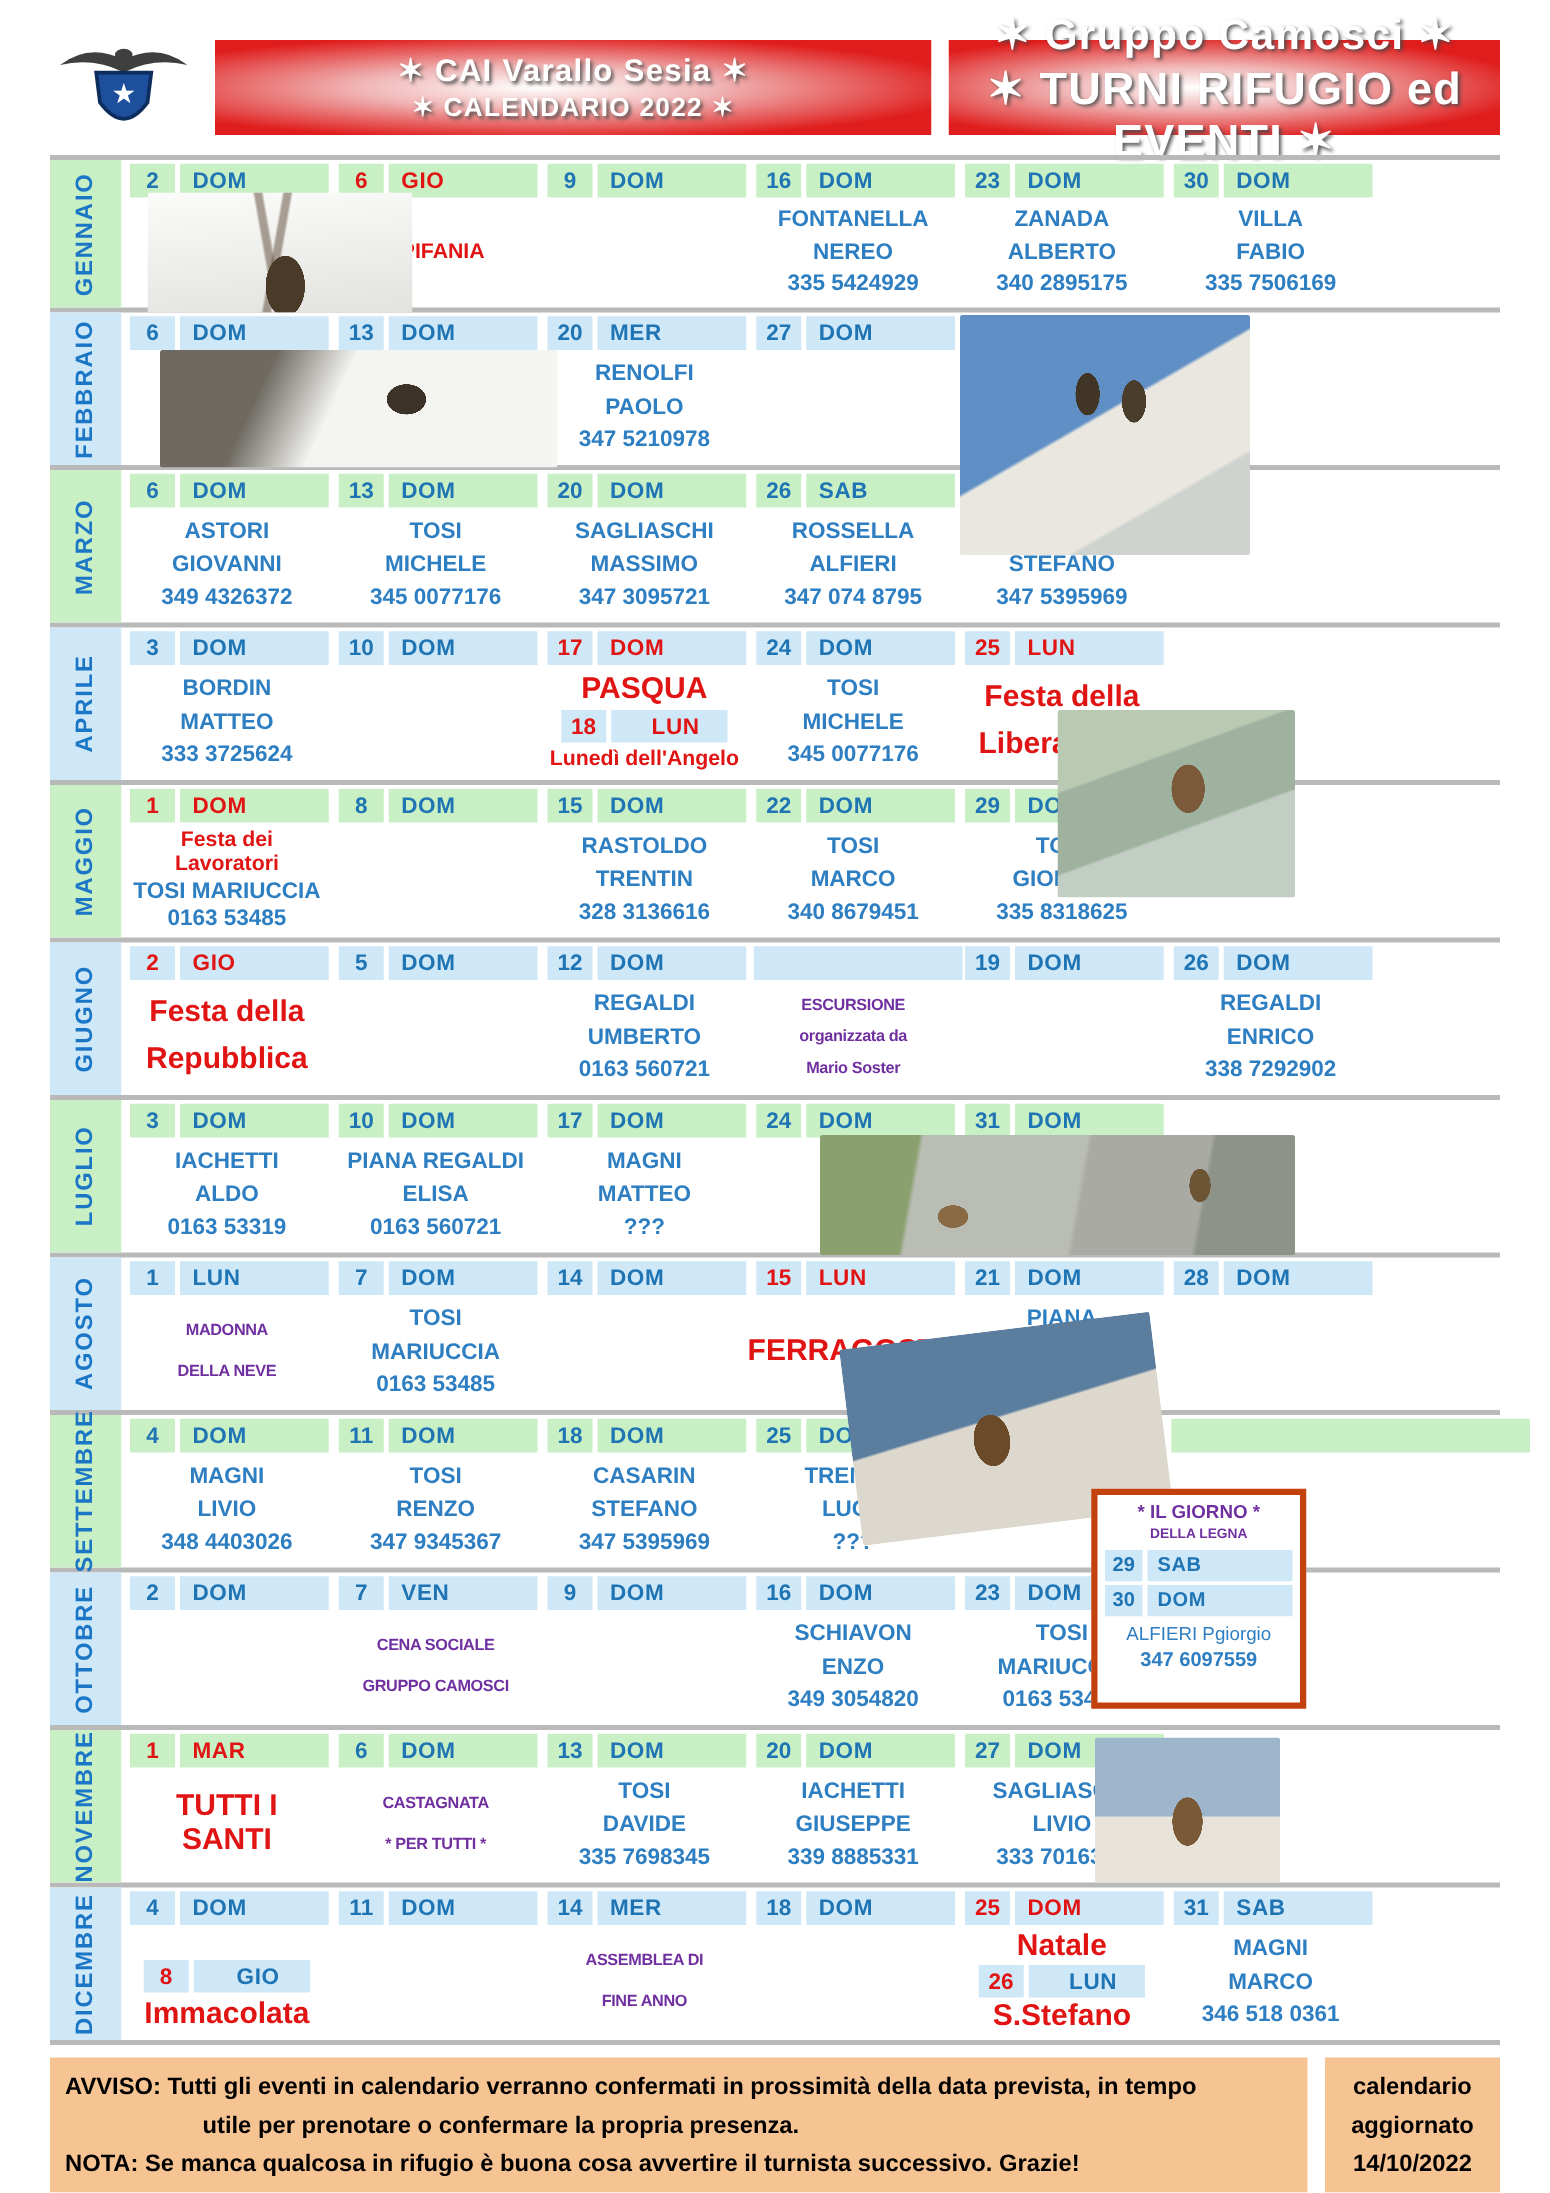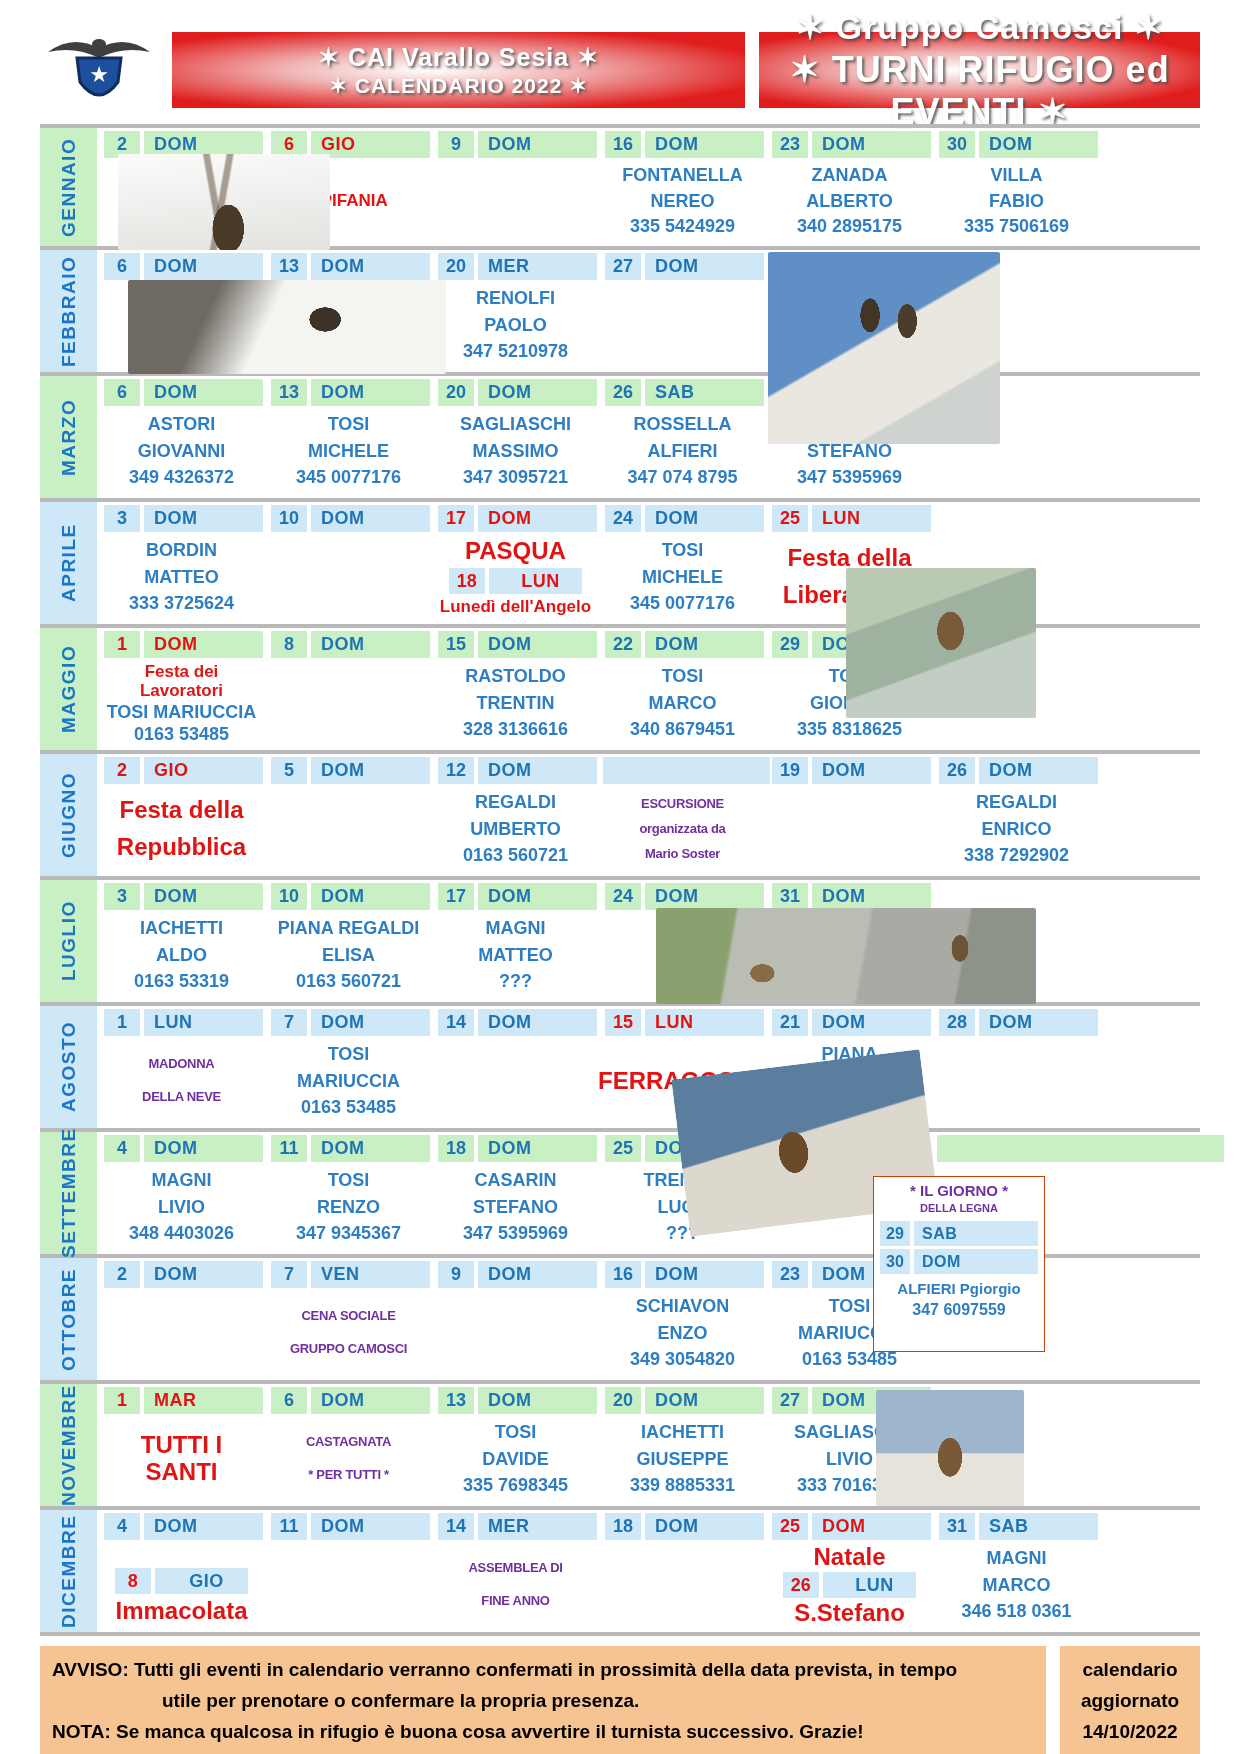--- a/index.html
+++ b/index.html
@@ -73,29 +73,29 @@
                radial-gradient(ellipse 14px 22px at 80% 42%, #6d5434 60%, transparent 61%),
                linear-gradient(100deg,#8aa06e 0 20%,#b9bdb4 21% 54%,#a9aaa4 55% 79%,#8d9388 80%);}
   .m7p0{left:640px;top:58px;width:250px;height:158px;transform:rotate(-7deg);
     background:radial-gradient(ellipse 24px 34px at 45% 55%, #6b4a2a 60%, transparent 61%),
                linear-gradient(170deg,#5c7e9e 0 44%,#ddd8ce 45%);}
   .m10p0{left:836px;top:6px;width:148px;height:116px;
     background:radial-gradient(ellipse 20px 32px at 50% 58%, #7a5936 60%, transparent 61%),
                linear-gradient(180deg,#9db6cc 0 54%,#e7e3da 55%);}
 
   
-  .legna-box{position:absolute;left:833px;top:44px;width:172px;height:176px;background:#fff;
-             border:1px solid #c2410c;z-index:6;box-sizing:border-box;display:flex;flex-direction:column;
+  .legna-box{position:absolute;left:833px;top:59px;width:172px;height:176px;background:#fff;
+             border:5px solid #c2410c;z-index:6;box-sizing:border-box;display:flex;flex-direction:column;
              padding:3px 4px;}
   .legna-box .lt1{color:#7030a0;font-weight:bold;font-size:15px;text-align:center;margin-top:2px;}
   .legna-box .lt2{color:#7030a0;font-weight:bold;font-size:11px;text-align:center;margin:3px 0 4px;}
   .legna-box .chip{margin:3px 2px 0 2px;height:25px;line-height:25px;font-size:16px;}
   .legna-box .chip .num{width:30px;background:#cfe8f8;}
   .legna-box .chip .dow{background:#cfe8f8;padding-left:8px;}
-  .legna-box .lname{color:#2e7ec2;font-weight:bold;font-size:15px;text-align:center;margin-top:6px;}
+  .legna-box .lname{color:#2e7ec2;font-weight:normal;font-size:15px;text-align:center;margin-top:6px;}
   .legna-box .lphone{color:#2e7ec2;font-weight:bold;font-size:16px;text-align:center;margin-top:4px;}
 
   
   .footer{margin-top:10px;display:flex;gap:14px;}
   .notice{flex:1;background:#f6c392;padding:8px 8px 10px 12px;color:#000;font-weight:bold;font-size:19px;}
   .notice .fl2{padding-left:110px;}
   .notice div{line-height:31px;}
   .update{width:132px;background:#f6c392;text-align:center;color:#000;font-weight:bold;font-size:19px;
           padding:8px 4px 10px;}
   .update div{line-height:31px;}

